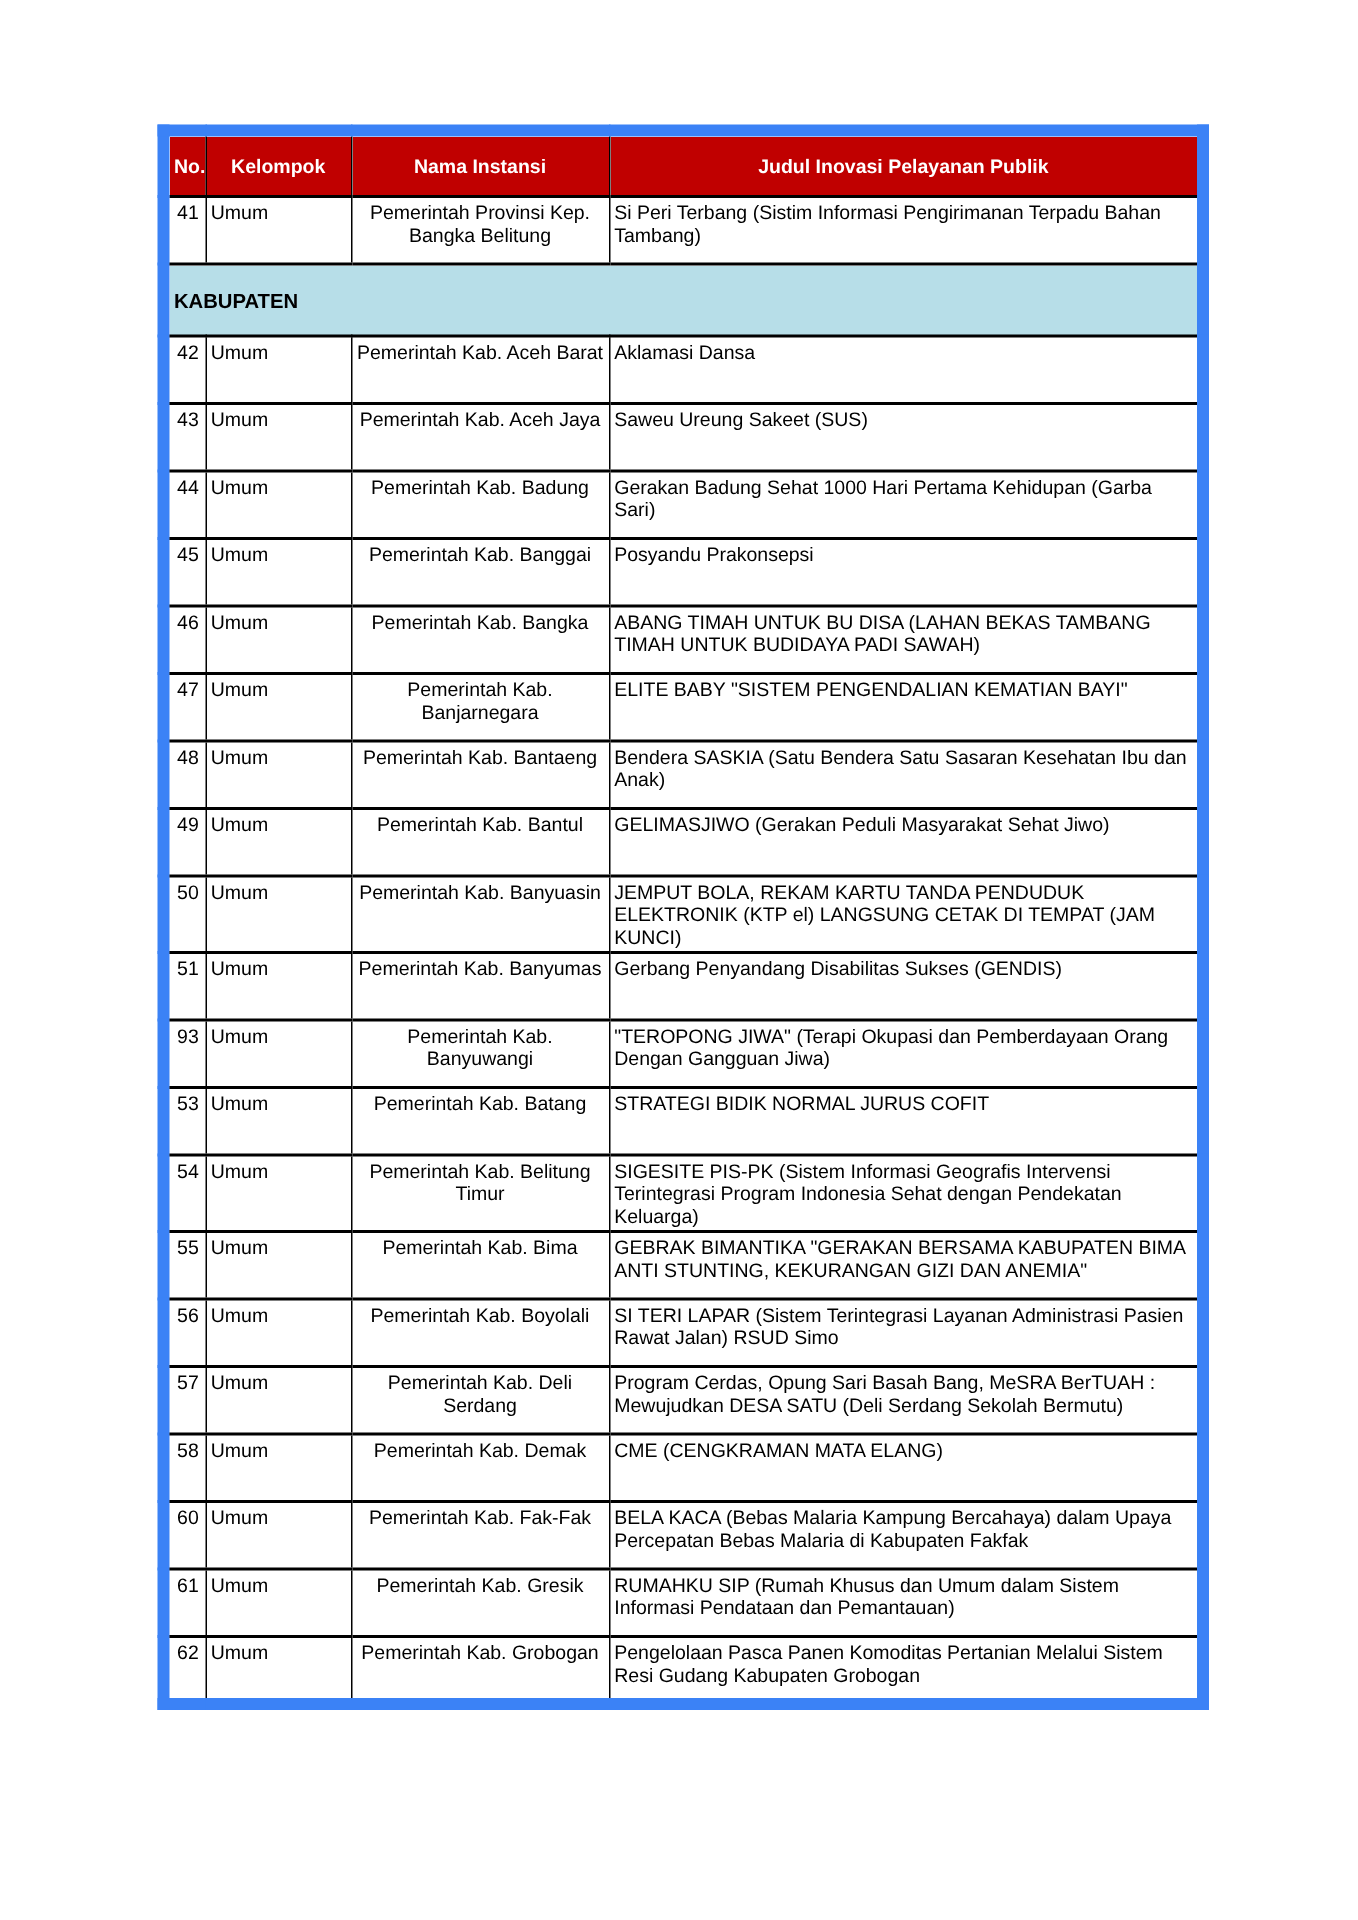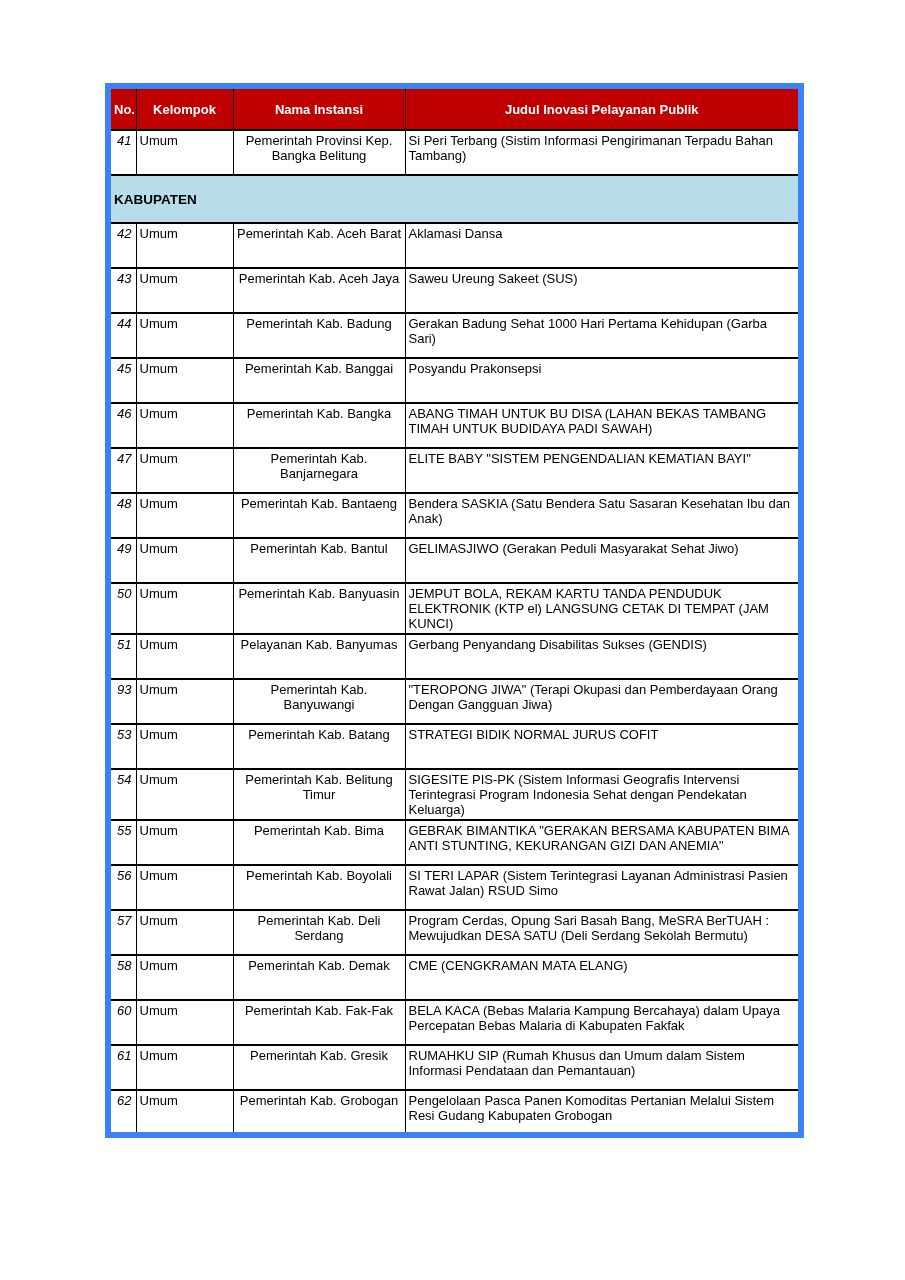--- a/index.html
+++ b/index.html
@@ -25,35 +25,35 @@
   .doc-table th, .doc-table td {
     border-left: 1px solid #000;
     border-right: 1px solid #000;
     border-top: 2px solid #000;
     border-bottom: 2px solid #000;
     font-size: 13px;
     line-height: 15px;
     vertical-align: top;
     overflow: hidden;
   }
-  .doc-table { border: 6px solid #3b82f6; }
+  .doc-table { border: 8px solid #3b82f6; }
 
   .doc-table th {
     height: 44px;
     background: var(--header-bg, #C00000);
     color: var(--header-fg, #FFFFFF);
     font-weight: bold;
     text-align: center;
     vertical-align: middle;
     padding: 2px 3px;
   }
   .doc-table td { padding: 2px 3px; }
   .doc-table tr.data-row td { height: 45px; }
 
-  td.cell-no   { text-align: right; padding-right: 4px; font-style: italic; }
+  td.cell-no   { text-align: right; padding-right: 4px; }
   td.cell-kel  { text-align: left; }
   td.cell-inst { text-align: center; }
   td.cell-jud  { text-align: left; }
 
   tr.section-row td {
     height: 48px;
     background: var(--section-bg, #B7DEE8);
     font-weight: bold;
     vertical-align: middle;
     padding-left: 3px;
@@ -138,21 +138,21 @@
       </tr>
       <tr class="data-row">
         <td class="cell-no">50</td>
         <td class="cell-kel">Umum</td>
         <td class="cell-inst">Pemerintah Kab. Banyuasin</td>
         <td class="cell-jud">JEMPUT BOLA, REKAM KARTU TANDA PENDUDUK ELEKTRONIK (KTP el) LANGSUNG CETAK DI TEMPAT (JAM KUNCI)</td>
       </tr>
       <tr class="data-row">
         <td class="cell-no">51</td>
         <td class="cell-kel">Umum</td>
-        <td class="cell-inst">Pelayanan Kab. Banyumas</td>
+        <td class="cell-inst">Pemerintah Kab. Banyumas</td>
         <td class="cell-jud">Gerbang Penyandang Disabilitas Sukses (GENDIS)</td>
       </tr>
       <tr class="data-row">
         <td class="cell-no">93</td>
         <td class="cell-kel">Umum</td>
         <td class="cell-inst">Pemerintah Kab. Banyuwangi</td>
         <td class="cell-jud">"TEROPONG JIWA" (Terapi Okupasi dan Pemberdayaan Orang Dengan Gangguan Jiwa)</td>
       </tr>
       <tr class="data-row">
         <td class="cell-no">53</td>

